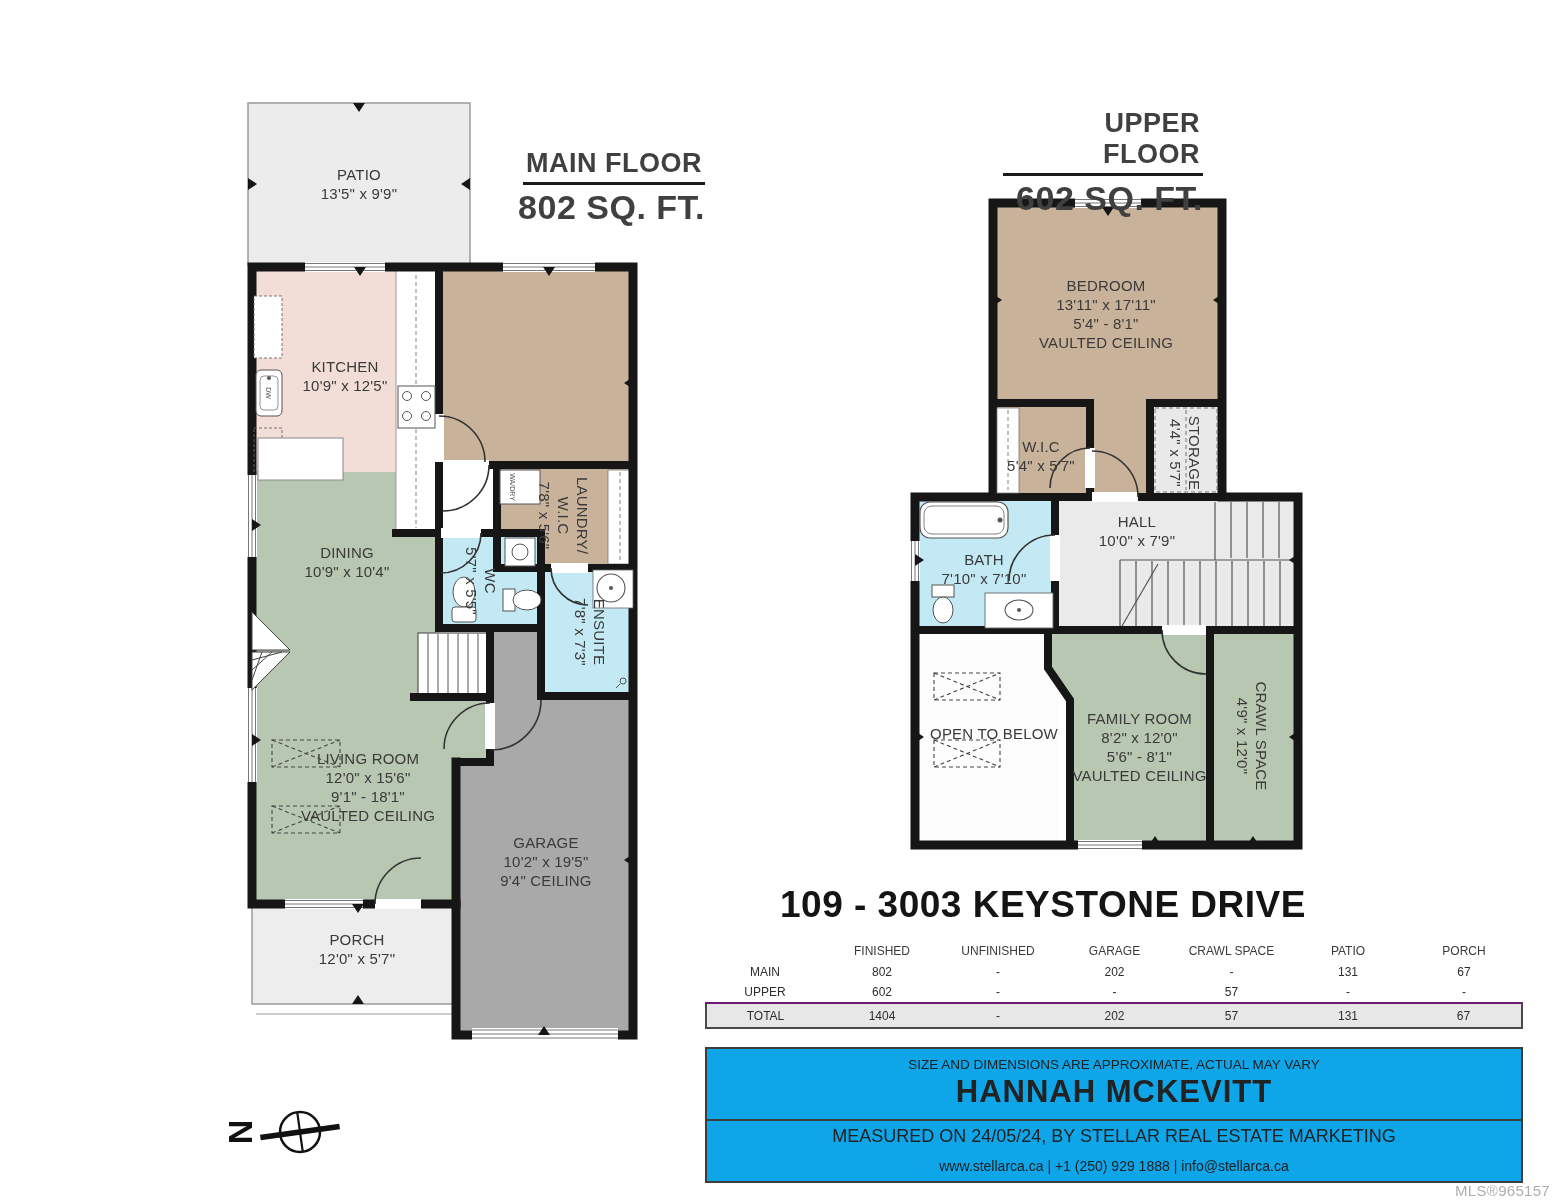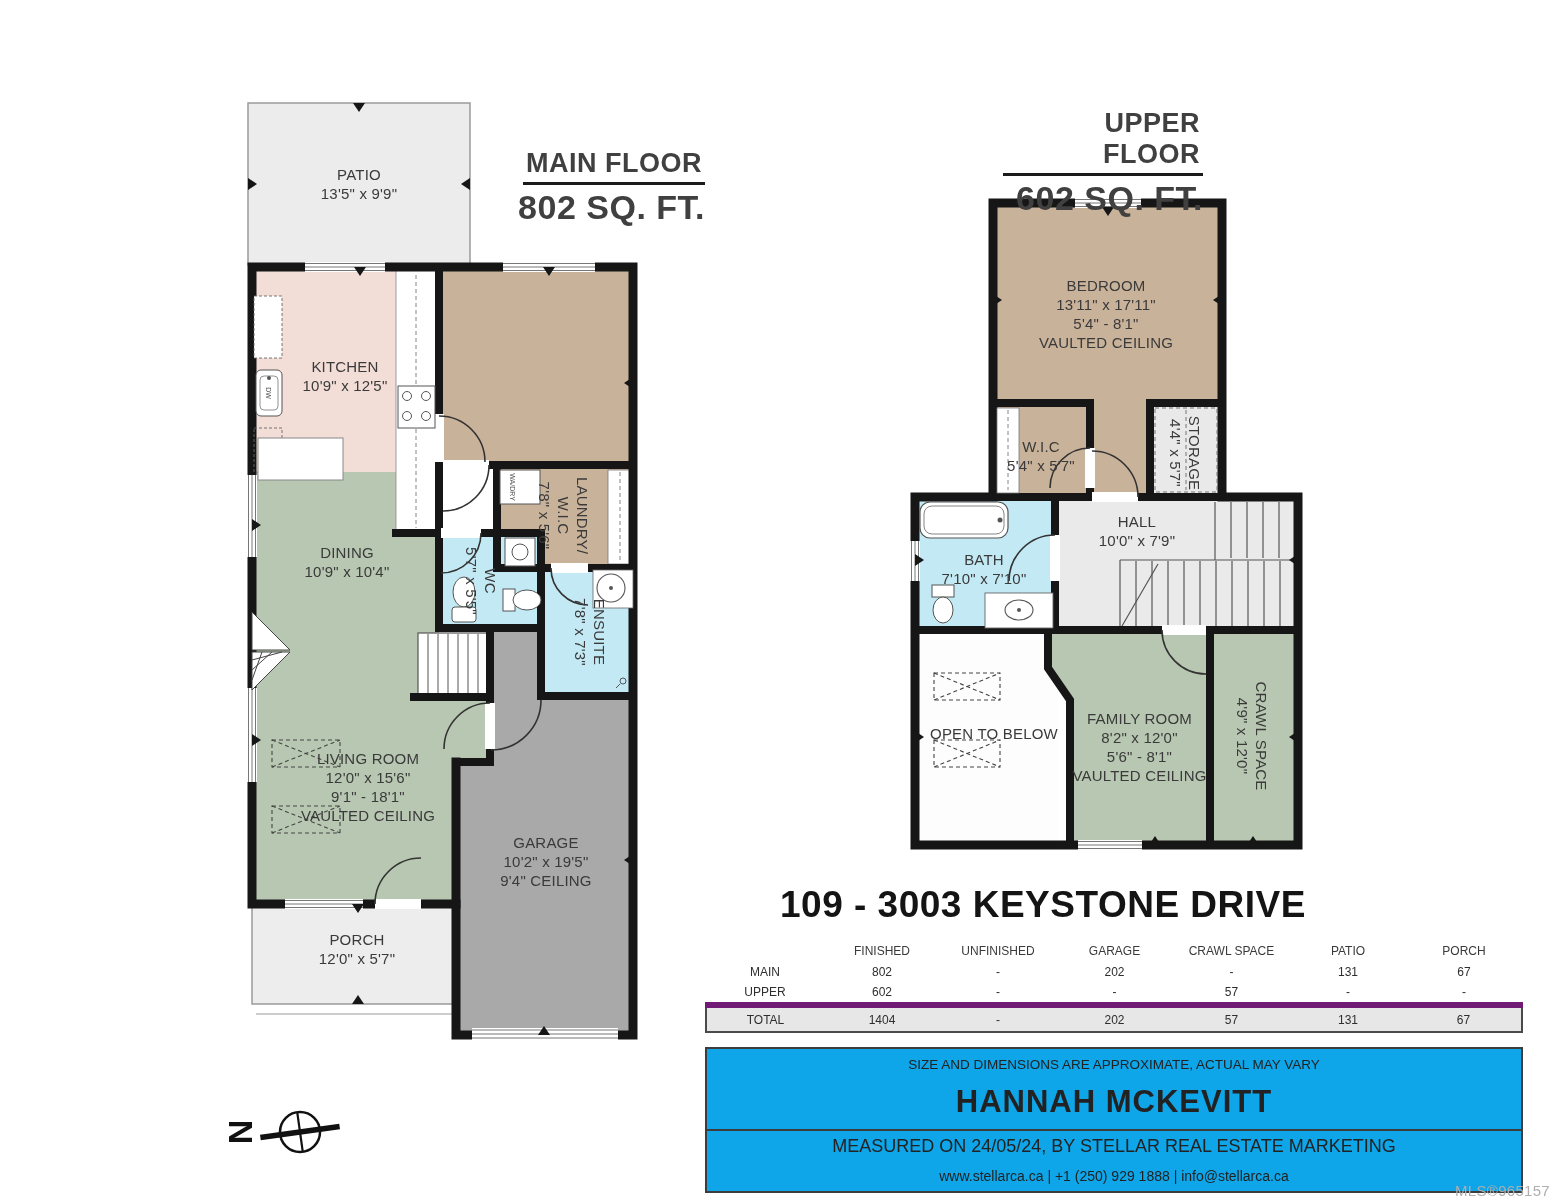--- a/index.html
+++ b/index.html
@@ -10,29 +10,29 @@
           letter-spacing:.2px;white-space:nowrap}
   .rot{transform:rotate(90deg)}
   .floor-title{position:absolute;text-align:right;color:#404040;font-weight:bold}
   .ft-name{display:inline-block;font-size:27px;border-bottom:3.5px solid #1b1b1b;padding:0 3px 3px;letter-spacing:.5px}
   .ft-sub{font-size:34px;margin-top:3px;letter-spacing:.5px}
   #address{position:absolute;left:780px;top:884px;width:670px;text-align:left;font-size:37px;
            font-weight:bold;color:#141414;letter-spacing:.5px}
   #area-table{position:absolute;left:705px;top:940px;border-collapse:collapse;table-layout:fixed}
   #area-table td{font-size:12px;color:#2e2e2e;text-align:center;padding:0;height:20px;overflow:hidden}
   #area-table tr.head td{color:#3a3a3a;height:22px}
-  #area-table tr.total td{background:#e7e7e7;border-top:6px solid #701a75;border-bottom:2px solid #4a4a4a;height:23px}
+  #area-table tr.total td{background:#e7e7e7;border-top:2px solid #701a75;border-bottom:2px solid #4a4a4a;height:23px}
   #area-table tr.total td:first-child{border-left:2px solid #4a4a4a}
   #area-table tr.total td:last-child{border-right:2px solid #4a4a4a}
   #footer-box{position:absolute;left:705px;top:1047px;width:814px;border:2px solid #3d3d3d;
               text-align:center;color:#222;background:#0ea5e9}
   .fb-top{padding:8px 10px 9px}
   .fb-line1{font-size:13.5px}
   .fb-line2{font-size:12.5px;margin-top:3px}
-  .fb-name{font-size:31px;font-weight:bold;letter-spacing:1px;margin-top:12px}
+  .fb-name{font-size:31px;font-weight:bold;letter-spacing:1px;margin-top:2px}
   .fb-bottom{border-top:2px solid #3d3d3d;padding:5px 10px 7px}
   .fb-line3{font-size:18px}
   .fb-line4{font-size:14px;margin-top:11px}
   #mls{position:absolute;right:2px;top:1182px;font-size:15px;color:#aeaeae;letter-spacing:.3px}
 </style>
 </head>
 <body>
 
 <div id="canvas">
 

